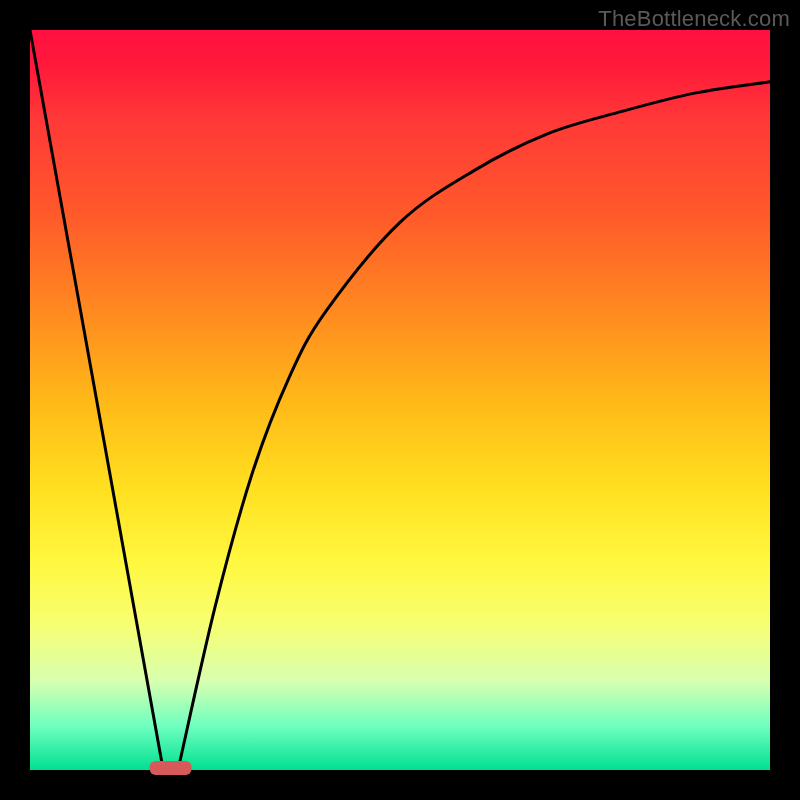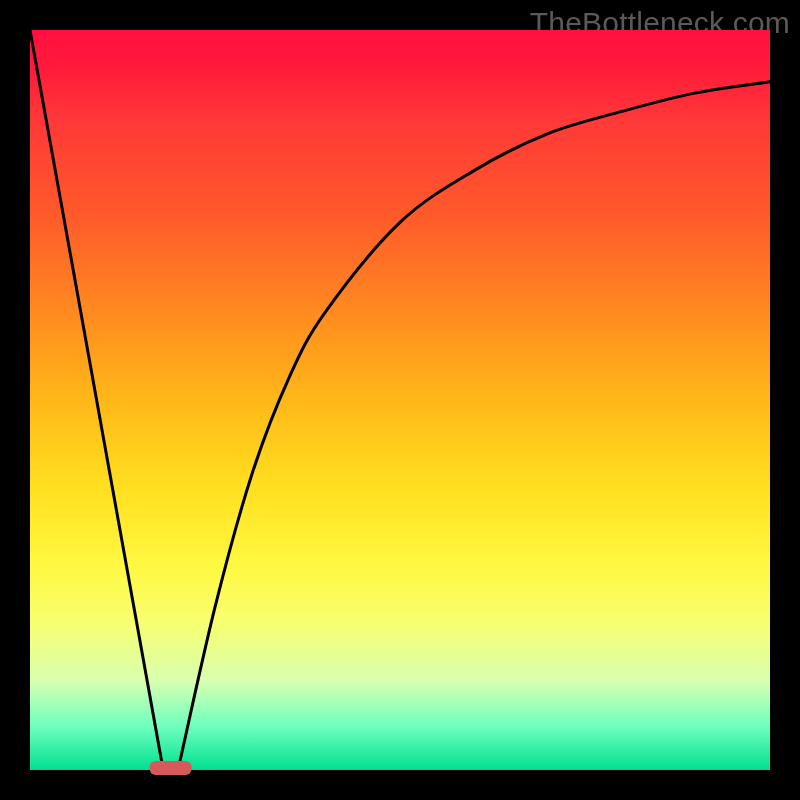--- a/index.html
+++ b/index.html
@@ -38,21 +38,21 @@
       #d8ffb0 88%,
       #70ffc0 94%,
       #00e090 100%
     );
   }
   .watermark {
     position: absolute;
     top: 6px;
     right: 10px;
     color: #5a5a5a;
-    font-size: 30px;
+    font-size: 22px;
     font-weight: 500;
     letter-spacing: 0.2px;
     user-select: none;
   }
   svg.curves {
     position: absolute;
     left: 0;
     top: 0;
     width: 740px;
     height: 740px;

